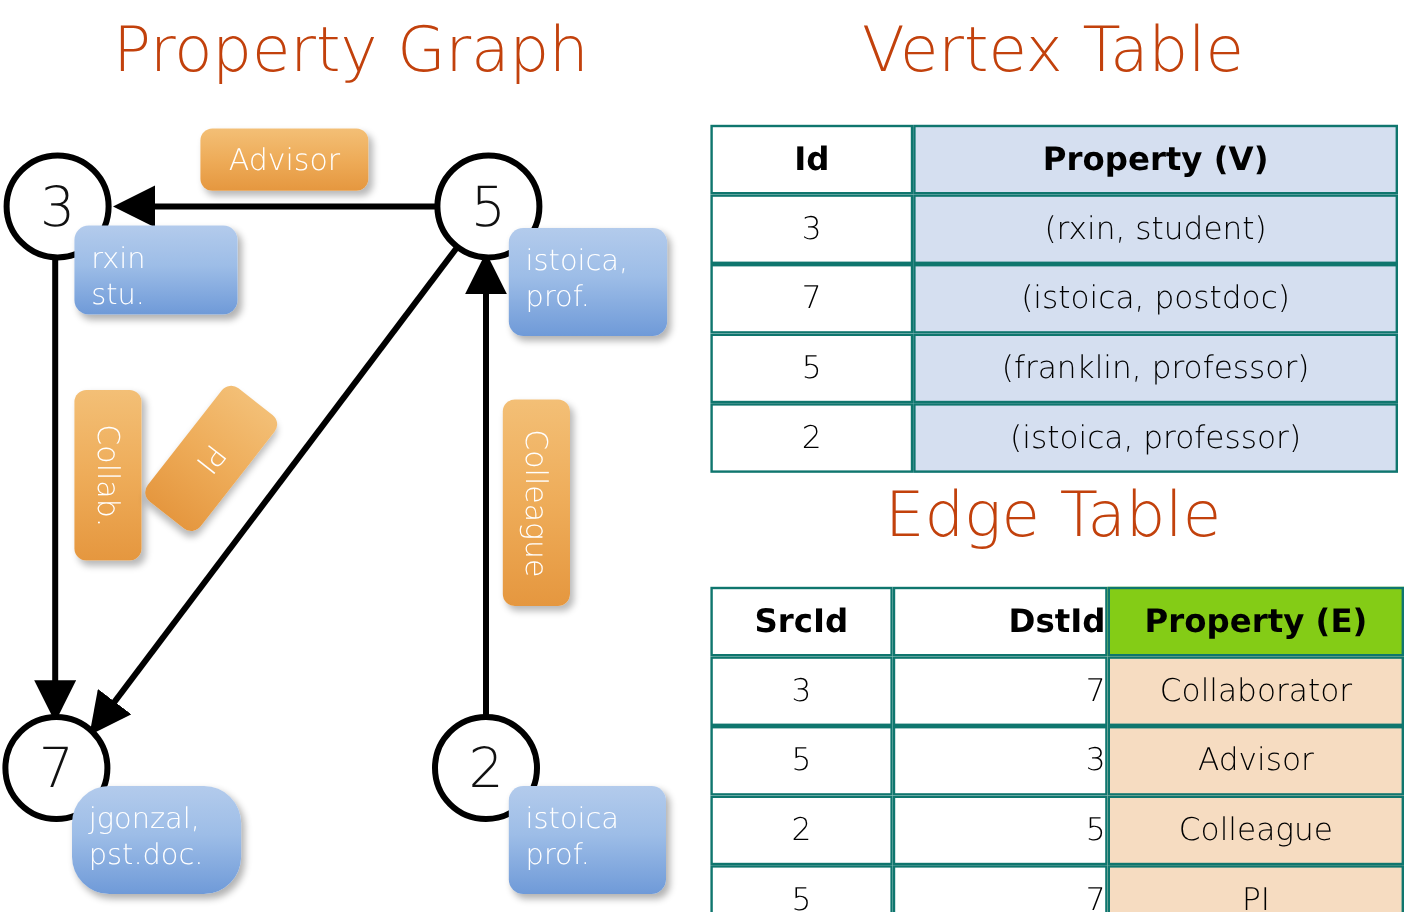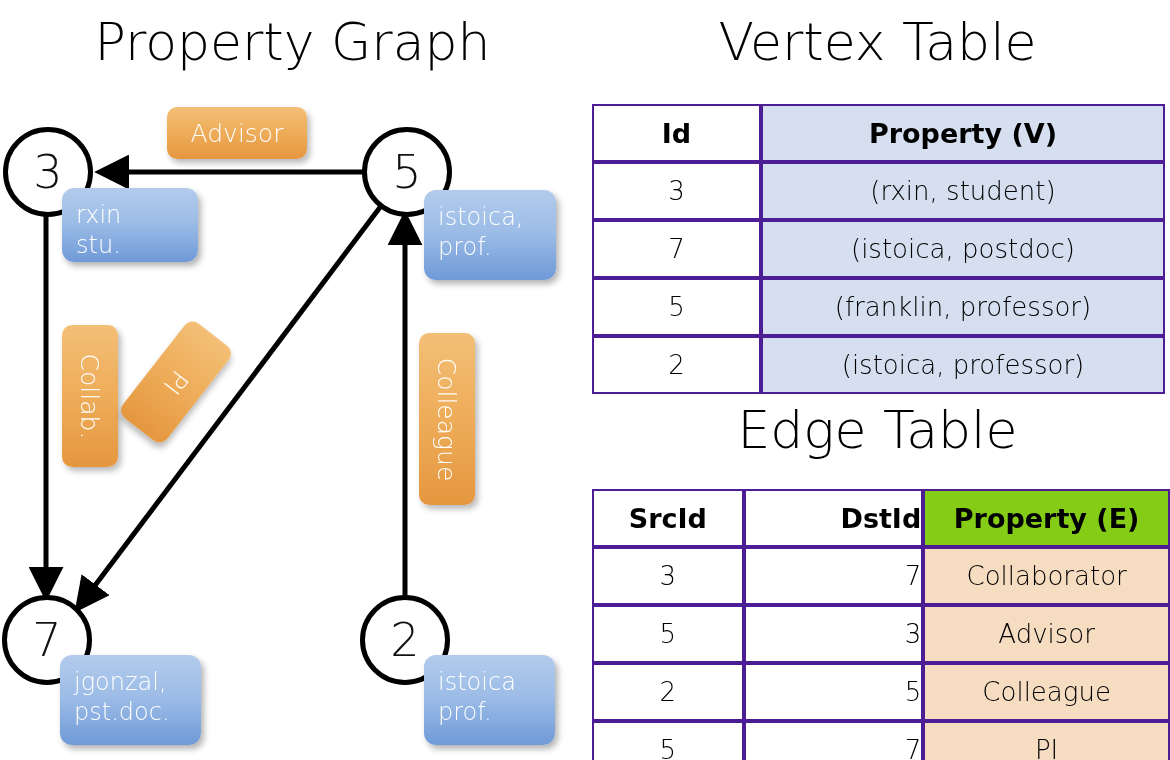--- a/index.html
+++ b/index.html
@@ -16,21 +16,21 @@
     color: #000;
   }
 
   
   .title {
     position: absolute;
     font-family: "DejaVu Sans", sans-serif;
     font-weight: 300;
     font-size: 52px;
     letter-spacing: 0px;
-    color: #000000;
+    color: #c2410c;
     white-space: nowrap;
     text-align: center;
   }
   #title-property-graph { left: 0;   top: 12px;  width: 585px; }
   #title-vertex-table   { left: 585px; top: 12px; width: 585px; }
   #title-edge-table     { left: 585px; top: 400px; width: 585px; }
 
   
   #graph-panel {
     position: absolute;
@@ -76,21 +76,21 @@
     font-family: "DejaVu Sans", sans-serif;
     font-weight: 300;
     font-size: 24px;
     line-height: 1.25;
     padding: 12px 14px;
     box-sizing: border-box;
     z-index: 8;
   }
   #vbox-rxin      { left: 62px;  top: 188px; width: 136px; height: 74px; }
   #vbox-franklin  { left: 424px; top: 190px; width: 132px; height: 90px; }
-  #vbox-jgonzal   { left: 60px;  top: 655px; width: 141px; height: 90px; }
+  #vbox-jgonzal   { left: 60px;  top: 655px; width: 141px; height: 90px; border-radius: 31px; }
   #vbox-istoica   { left: 424px; top: 655px; width: 131px; height: 90px; }
 
   
   .ebox {
     position: absolute;
     border-radius: 10px;
     background: linear-gradient(180deg, #f3bf76 0%, #eeac59 50%, #e5973f 100%);
     box-shadow: 3px 4px 6px rgba(0,0,0,0.28);
     color: #ffffff;
     font-family: "DejaVu Sans", sans-serif;
@@ -123,21 +123,21 @@
 
   
   .tbl {
     position: absolute;
     border-collapse: separate;
     border-spacing: 0;
     font-family: "DejaVu Sans", sans-serif;
     font-weight: 300;
   }
   .tbl td, .tbl th {
-    border: 2px solid #4c1d95;
+    border: 2px solid #0f766e;
     text-align: center;
     vertical-align: middle;
     font-weight: 300;
     padding: 0;
     background: #ffffff;
     white-space: nowrap;
   }
   .tbl th {
     font-weight: bold;
     font-size: 27px;

